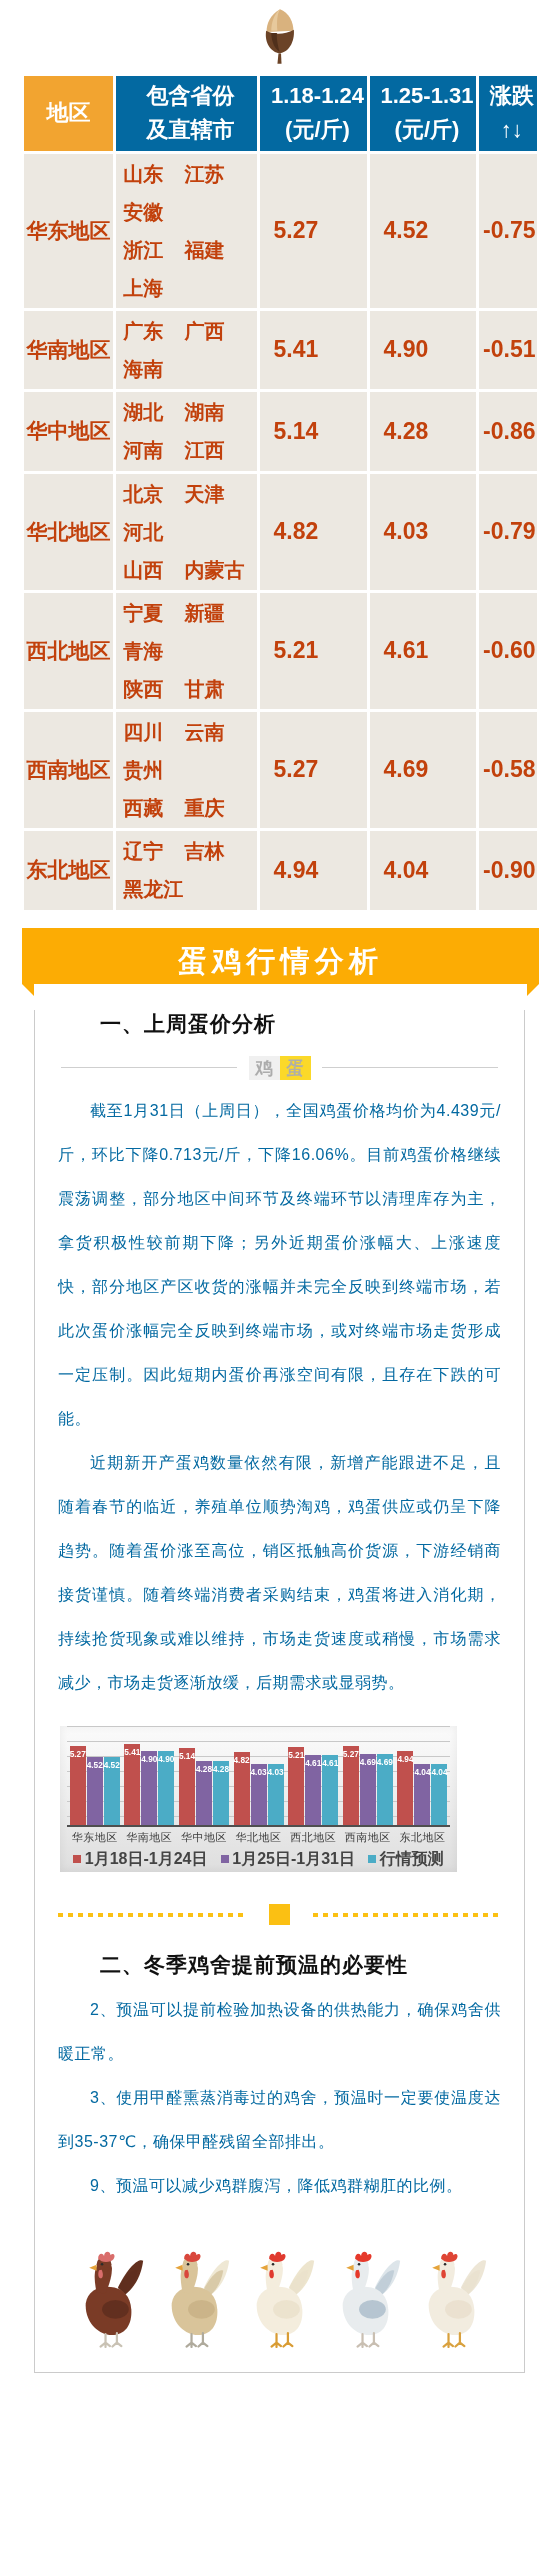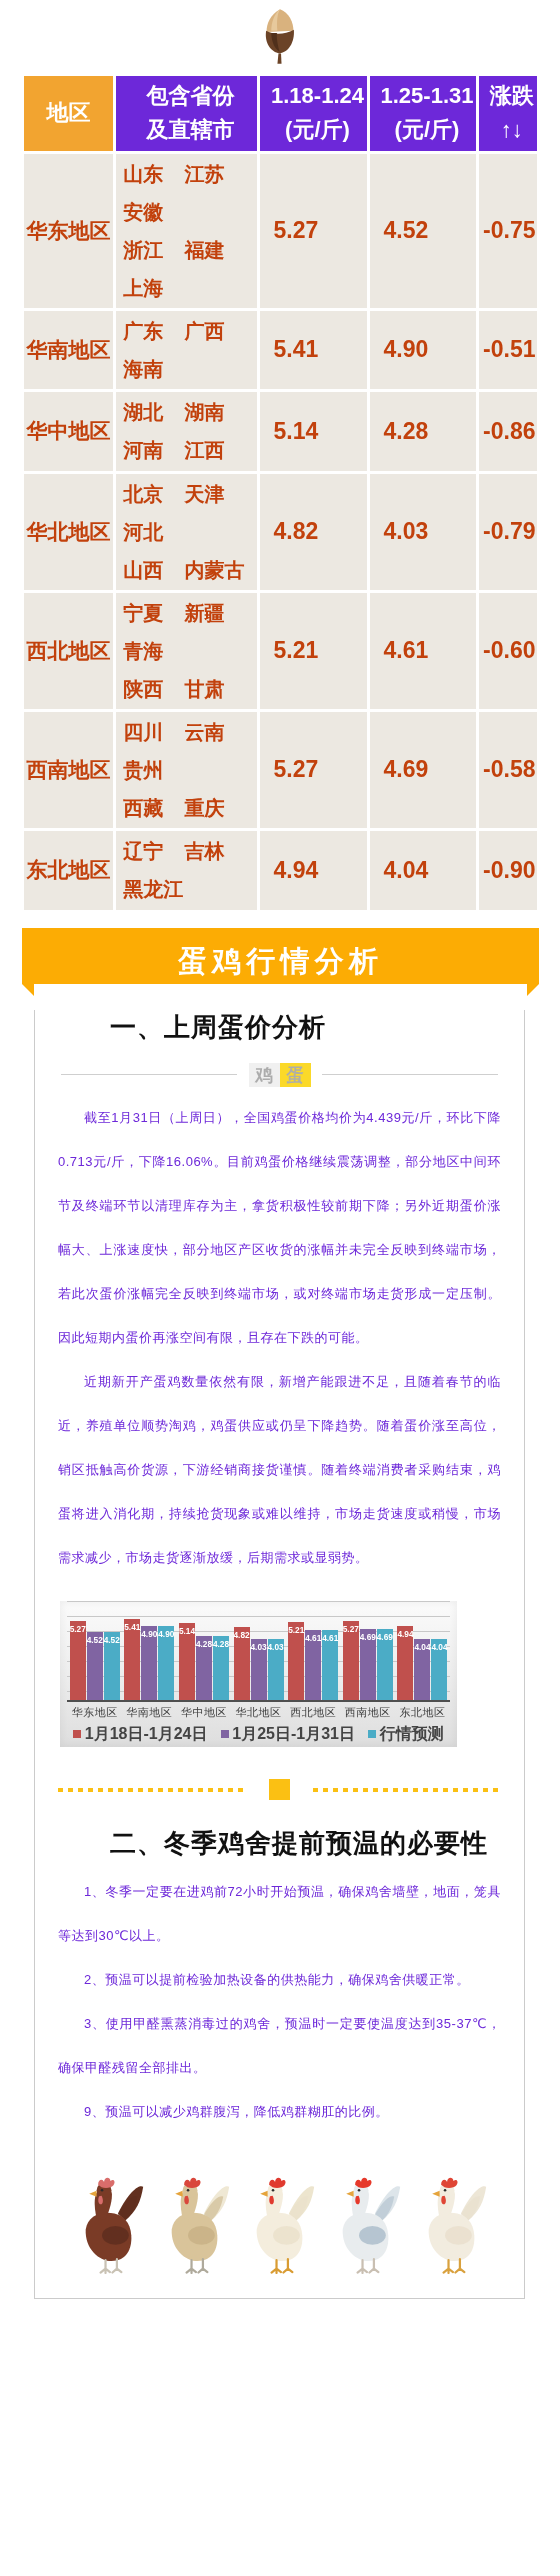--- a/index.html
+++ b/index.html
@@ -10,50 +10,50 @@
   .top-header{display:flex;align-items:center;justify-content:center;gap:10.4px;padding-top:7.3px;}
   .acorn{width:40px;height:58px;flex:none;}
   h1.page-title{margin:0;font-size:33px;font-weight:bold;color:#A4591B;letter-spacing:2.1px;}
 
   
   table.price{border-collapse:separate;border-spacing:3.1px;margin:7.3px 0 0 21px;table-layout:fixed;}
   table.price col.c1{width:89px}table.price col.c2{width:141px}
   table.price col.c3{width:107px}table.price col.c4{width:106px}table.price col.c5{width:57px}
   table.price th{height:73px;font-size:22px;font-weight:bold;color:#ffffff;text-align:center;vertical-align:middle;line-height:1.55;}
   th.h-region{background:#F2A430;}
-  th.h-tan{background:#6d28d9;padding-left:9px;}
+  th.h-tan{background:#0369a1;padding-left:9px;}
   table.price td{background:#ECE8E1;color:#c2410c;font-weight:bold;vertical-align:middle;}
   tr.row-l2 td{height:77px;}
   tr.row-l1 td{height:57px;}
   td.cell-region{font-size:21px;text-align:center;}
   td.cell-prov{font-size:20px;text-align:left;padding-left:7.3px;word-spacing:15.6px;line-height:38px;}
   td.cell-val{font-size:23px;text-align:left;padding-left:13.5px;}
   td.cell-change{font-size:23px;text-align:left;padding-left:4.1px;}
 
   
   .banner{position:relative;margin:15.6px 0 0 22px;width:517px;height:56px;background:#FCAC04;text-align:center;}
   .banner .banner-label{line-height:66px;font-size:29px;font-weight:bold;color:#ffffff;letter-spacing:5.2px;}
   .fold{position:absolute;top:100%;width:0;height:0;}
   .fold.left{left:0;border-top:12.4px solid #FCAC04;border-left:12.4px solid transparent;}
   .fold.right{right:0;border-top:12.4px solid #FCAC04;border-right:12.4px solid transparent;}
 
   
   .card{margin-left:34px;width:491px;background:#fff;border-left:1.6px solid #CBCBCB;border-right:1.6px solid #CBCBCB;border-bottom:1.6px solid #CBCBCB;padding:0 23px 24px 23px;box-sizing:border-box;}
-  .sec-heading{margin:26px 0 0 0;font-size:26px;font-weight:bold;color:#111;text-indent:2em;letter-spacing:1px;}
+  .sec-heading{margin:26px 0 0 0;font-size:21px;font-weight:bold;color:#111;text-indent:2em;letter-spacing:1px;}
 
   
   .tag-divider{margin-top:17.6px;display:flex;align-items:center;justify-content:center;}
   .tag-divider .line{width:176px;height:1px;background:#CFCFCF;margin:0 11.4px;flex:none;}
   .egg-tag{display:flex;flex:none;}
   .egg-tag span{display:block;width:31px;height:24px;line-height:24px;text-align:center;font-size:17.6px;font-weight:bold;}
   .egg-tag .t-left{background:#F0F0F0;color:#ACACAC;}
   .egg-tag .t-right{background:#FBD929;color:#AFAFA8;}
 
   
-  p.body-text{margin:9.3px 0 0 0;font-size:13px;line-height:44px;color:#6d28d9;text-indent:2em;letter-spacing:0.5px;text-align:justify;}
+  p.body-text{margin:9.3px 0 0 0;font-size:16px;line-height:44px;color:#0369a1;text-indent:2em;letter-spacing:0.5px;text-align:justify;}
   p.body-text + p.body-text{margin-top:0;}
 
   
   .chart{margin:21px 0 0 2.1px;width:397px;height:146px;background:linear-gradient(180deg,#fbfbfb 0%,#ececec 55%,#dedede 100%);box-shadow:inset 0 0 9.3px rgba(0,0,0,0.07);}
   .plot{height:99px;margin:13.5px 7.3px 0 7.3px;border-bottom:2.1px solid #4f4f4f;display:flex;justify-content:space-around;align-items:flex-end;background-image:repeating-linear-gradient(to bottom,#c8c8c8 0,#c8c8c8 1px,transparent 1px,transparent 15px);}
   .bar-group{display:flex;align-items:flex-end;gap:1px;}
   .bar{width:16px;position:relative;}
   .bar .bar-label{position:absolute;top:2.6px;left:-3.1px;right:-3.1px;text-align:center;font-size:8.3px;font-weight:bold;color:#fff;white-space:nowrap;}
   .xlabels{display:flex;justify-content:space-around;margin:3.1px 7.3px 0 7.3px;}
   .xlabels div{font-size:11px;color:#3c3c3c;letter-spacing:0.5px;}
@@ -320,21 +320,20 @@
     </div>
 
     <div class="dot-divider">
       <div class="dots"></div>
       <div class="sq"></div>
       <div class="dots"></div>
     </div>
 
     <h2 class="sec-heading">二、冬季鸡舍提前预温的必要性</h2>
 
-    <p class="body-text">1、冬季一定要在进鸡前72小时开始预温，确保鸡舍墙壁，地面，笼具等达到30℃以上。</p>
     <p class="body-text">2、预温可以提前检验加热设备的供热能力，确保鸡舍供暖正常。</p>
     <p class="body-text">3、使用甲醛熏蒸消毒过的鸡舍，预温时一定要使温度达到35-37℃，确保甲醛残留全部排出。</p>
     <p class="body-text">9、预温可以减少鸡群腹泻，降低鸡群糊肛的比例。</p>
 
     <div class="breeds" id="breeds-row">
         <div class="breed">
           <figure>
 <svg viewBox="0 0 150 210">
   <path d="M95,88 C118,40 140,28 146,34 C142,62 132,84 110,102 Z" fill="#62301F"></path>
   <path d="M92,96 C112,58 128,50 134,54 C130,76 120,96 102,108 Z" fill="#5C2D1E" opacity="0.55"></path>

